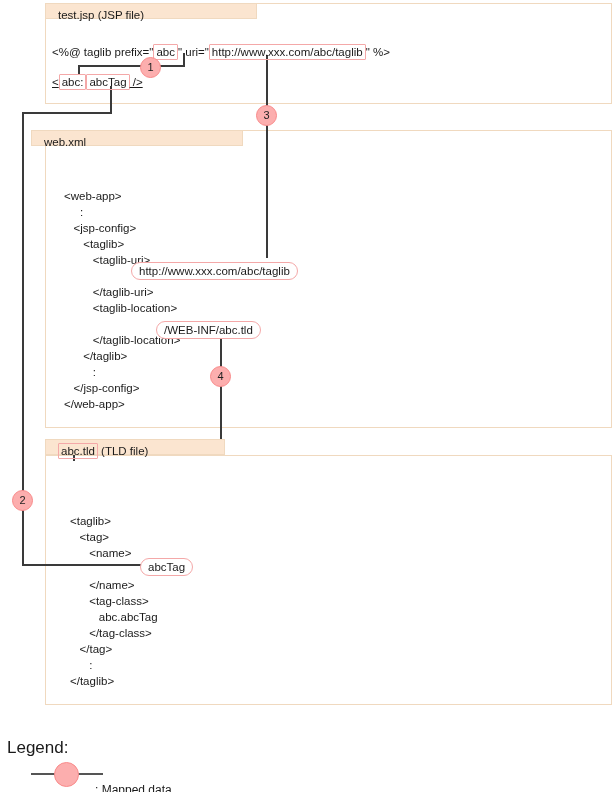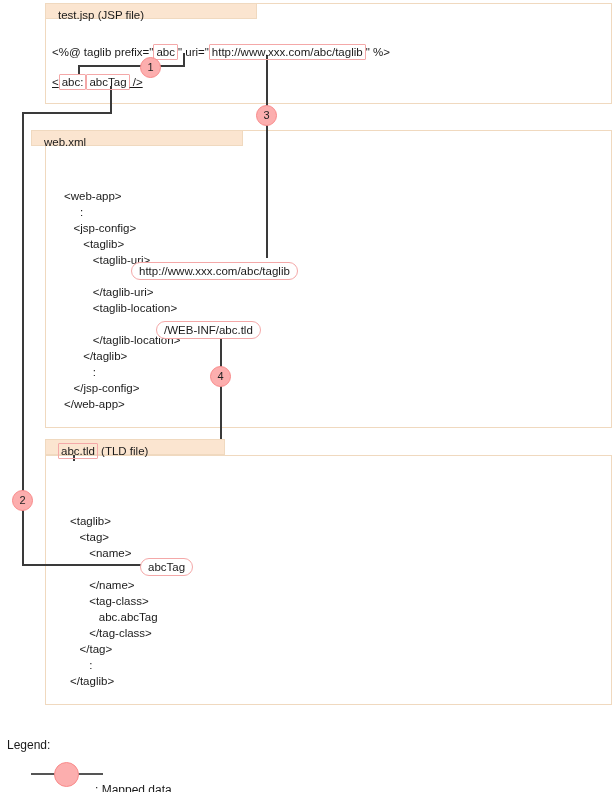--- a/index.html
+++ b/index.html
@@ -91,21 +91,21 @@
     font-size: 11px;
     line-height: 18px;
     text-align: center;
     color: #222;
     z-index: 6;
   }
 
   
   .legend-label {
     position: absolute;
-    font-size: 12px;
+    font-size: 17px;
   }
   .legend-line {
     position: absolute;
     height: 2px;
     background: #555;
     z-index: 1;
   }
   .legend-dot {
     position: absolute;
     width: 25px;

